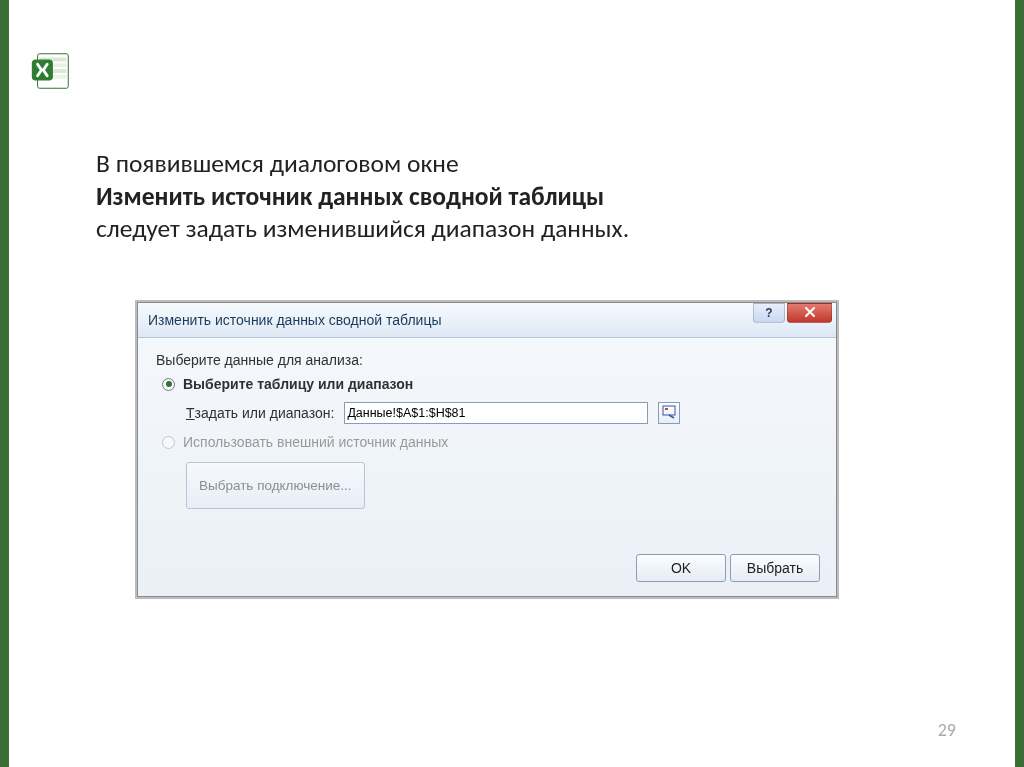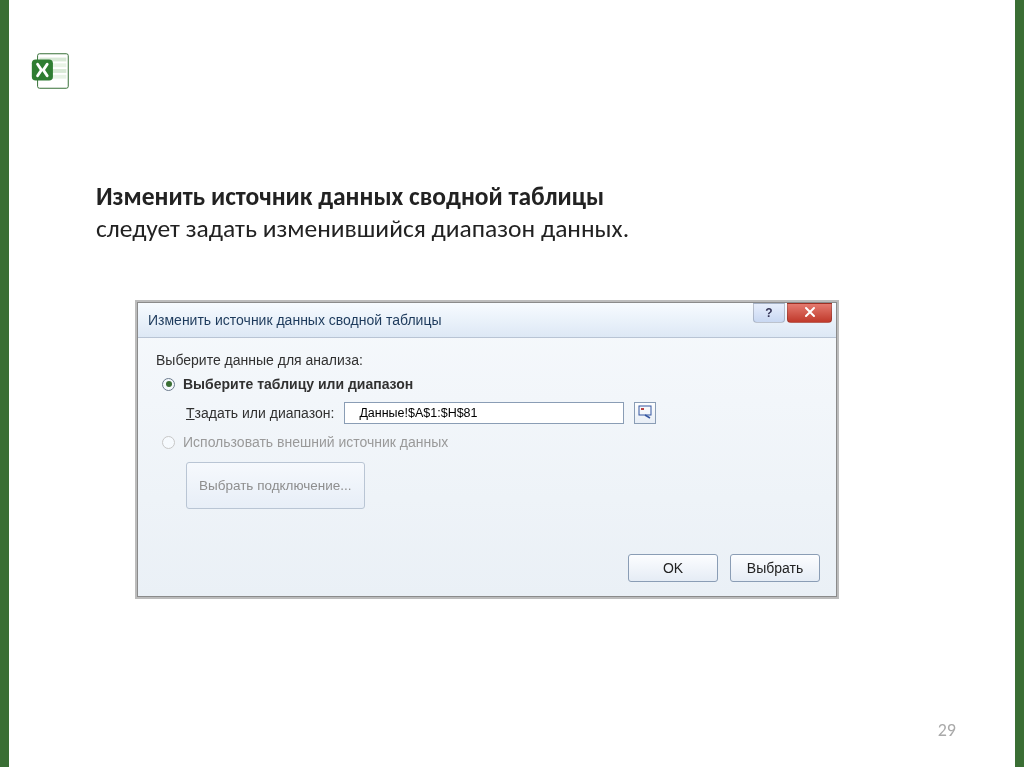--- a/index.html
+++ b/index.html
@@ -106,25 +106,25 @@
 .radio-label.disabled { color:#9a9a9a; font-weight:400; }
 
 .indent-block { padding-left:30px; }
 .field-row {
   display:flex; align-items:center; gap:10px; margin-bottom:10px;
 }
 .field-label { font-size:14px; }
 .field-label .ul { text-decoration: underline; }
 .text-input {
   flex:0 0 auto;
-  width:280px; height:22px;
+  width:304px; height:22px;
   border:1px solid #8a9db5;
   background:#fff;
   font-size:12.5px;
-  padding:0 14px;
+  padding:0 2px;
   box-sizing:border-box;
 }
 .range-picker {
   width:22px; height:22px; border:1px solid #8a9db5;
   background:linear-gradient(#fdfefe,#e8eef6);
   display:flex; align-items:center; justify-content:center;
   box-sizing:border-box;
 }
 .range-picker svg { width:14px; height:14px; }
 
@@ -136,21 +136,21 @@
   background:linear-gradient(#f6f9fd,#e7eef7);
   color:#8e8e8e; font-size:13.5px;
   margin-top:2px;
 }
 .conn-name-label {
   color:#9a9a9a; font-size:13.5px; margin-top:12px;
 }
 
 .button-row {
   position:absolute; right:16px; bottom:14px;
-  display:flex; gap:12px;
+  display:flex; gap:4px;
 }
 .dlg-button {
   min-width:90px; height:28px;
   border:1px solid #8a9db5;
   border-radius:3px;
   background:linear-gradient(#fcfdff,#e5ecf5);
   font-size:14px; color:#222;
   display:flex; align-items:center; justify-content:center;
   box-sizing:border-box;
 }
@@ -168,21 +168,21 @@
       <rect x="12" y="10" width="28" height="4" fill="#d8e9d6"></rect>
       <rect x="12" y="16" width="28" height="4" fill="#e8f3e6"></rect>
       <rect x="12" y="22" width="28" height="4" fill="#d8e9d6"></rect>
       <rect x="12" y="28" width="28" height="4" fill="#e8f3e6"></rect>
       <rect x="4" y="12" width="22" height="22" rx="4" fill="#2f7d32"></rect>
       <path d="M10 17 L14 23 L10 29 M20 17 L16 23 L20 29" stroke="#ffffff" stroke-width="3" fill="none" stroke-linecap="round"></path>
     </svg>
   </div>
 
   <div class="body-copy">
-    <br>
+    <span>В появившемся диалоговом окне</span><br>
     <span class="bold">Изменить источник данных сводной таблицы</span><br>
     <span>следует задать изменившийся диапазон данных.</span>
   </div>
 
   <div class="dialog-wrap">
     <div class="dialog">
 
       <div class="titlebar">
         <span class="title">Изменить источник данных сводной таблицы</span>
         <div class="win-controls">

